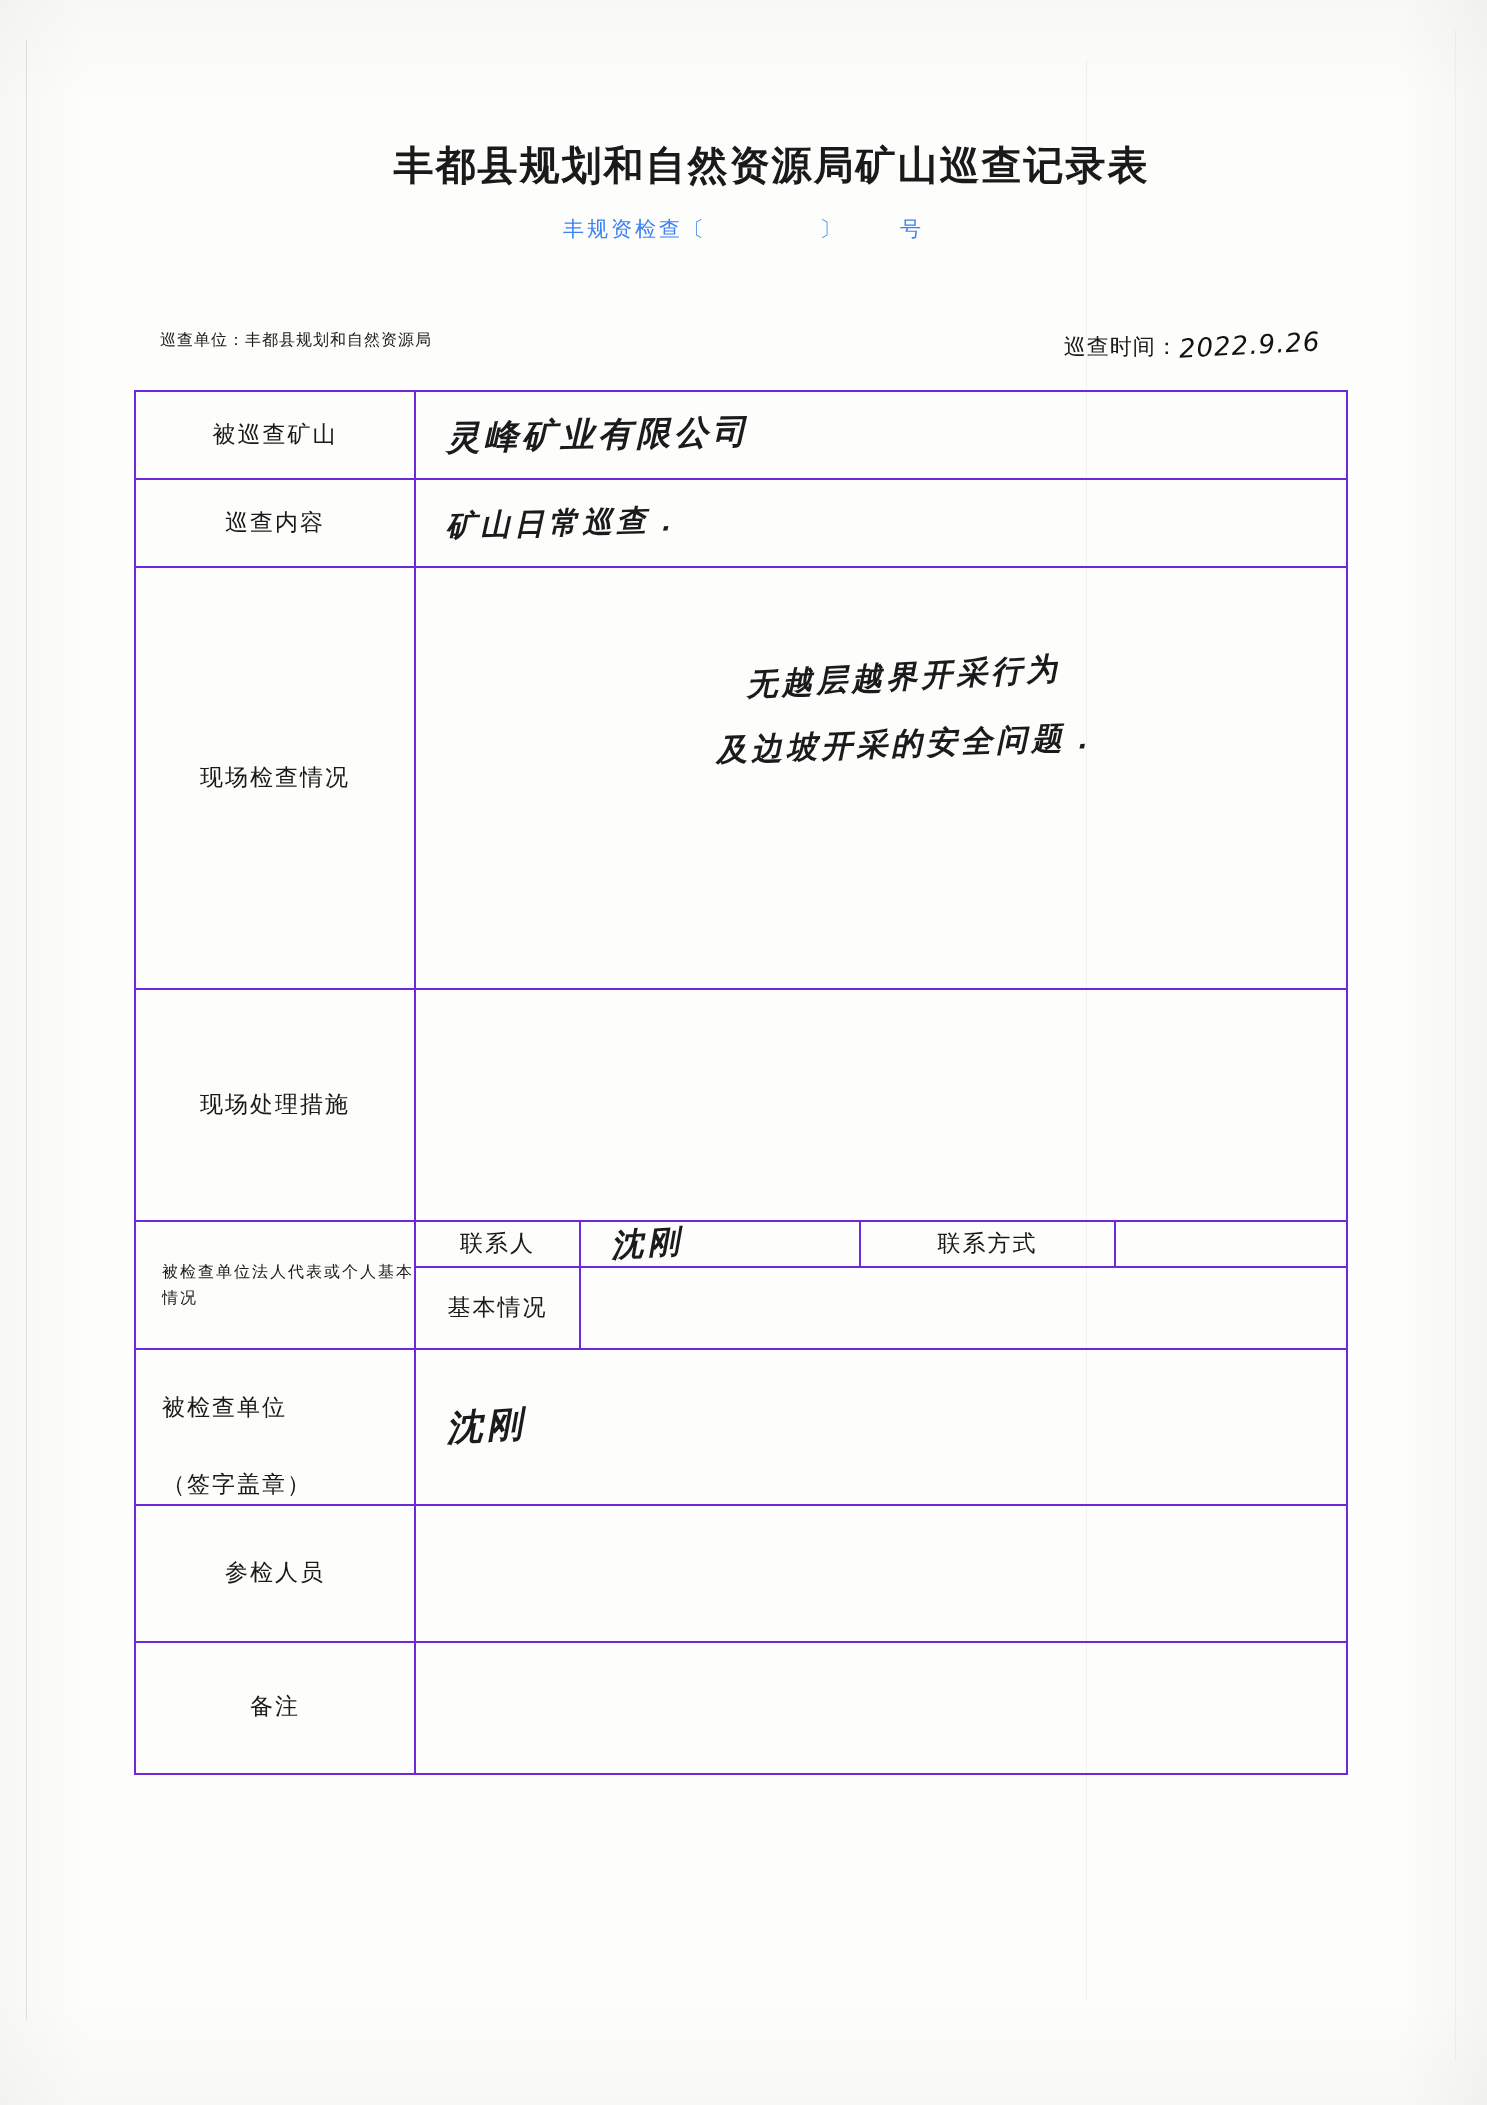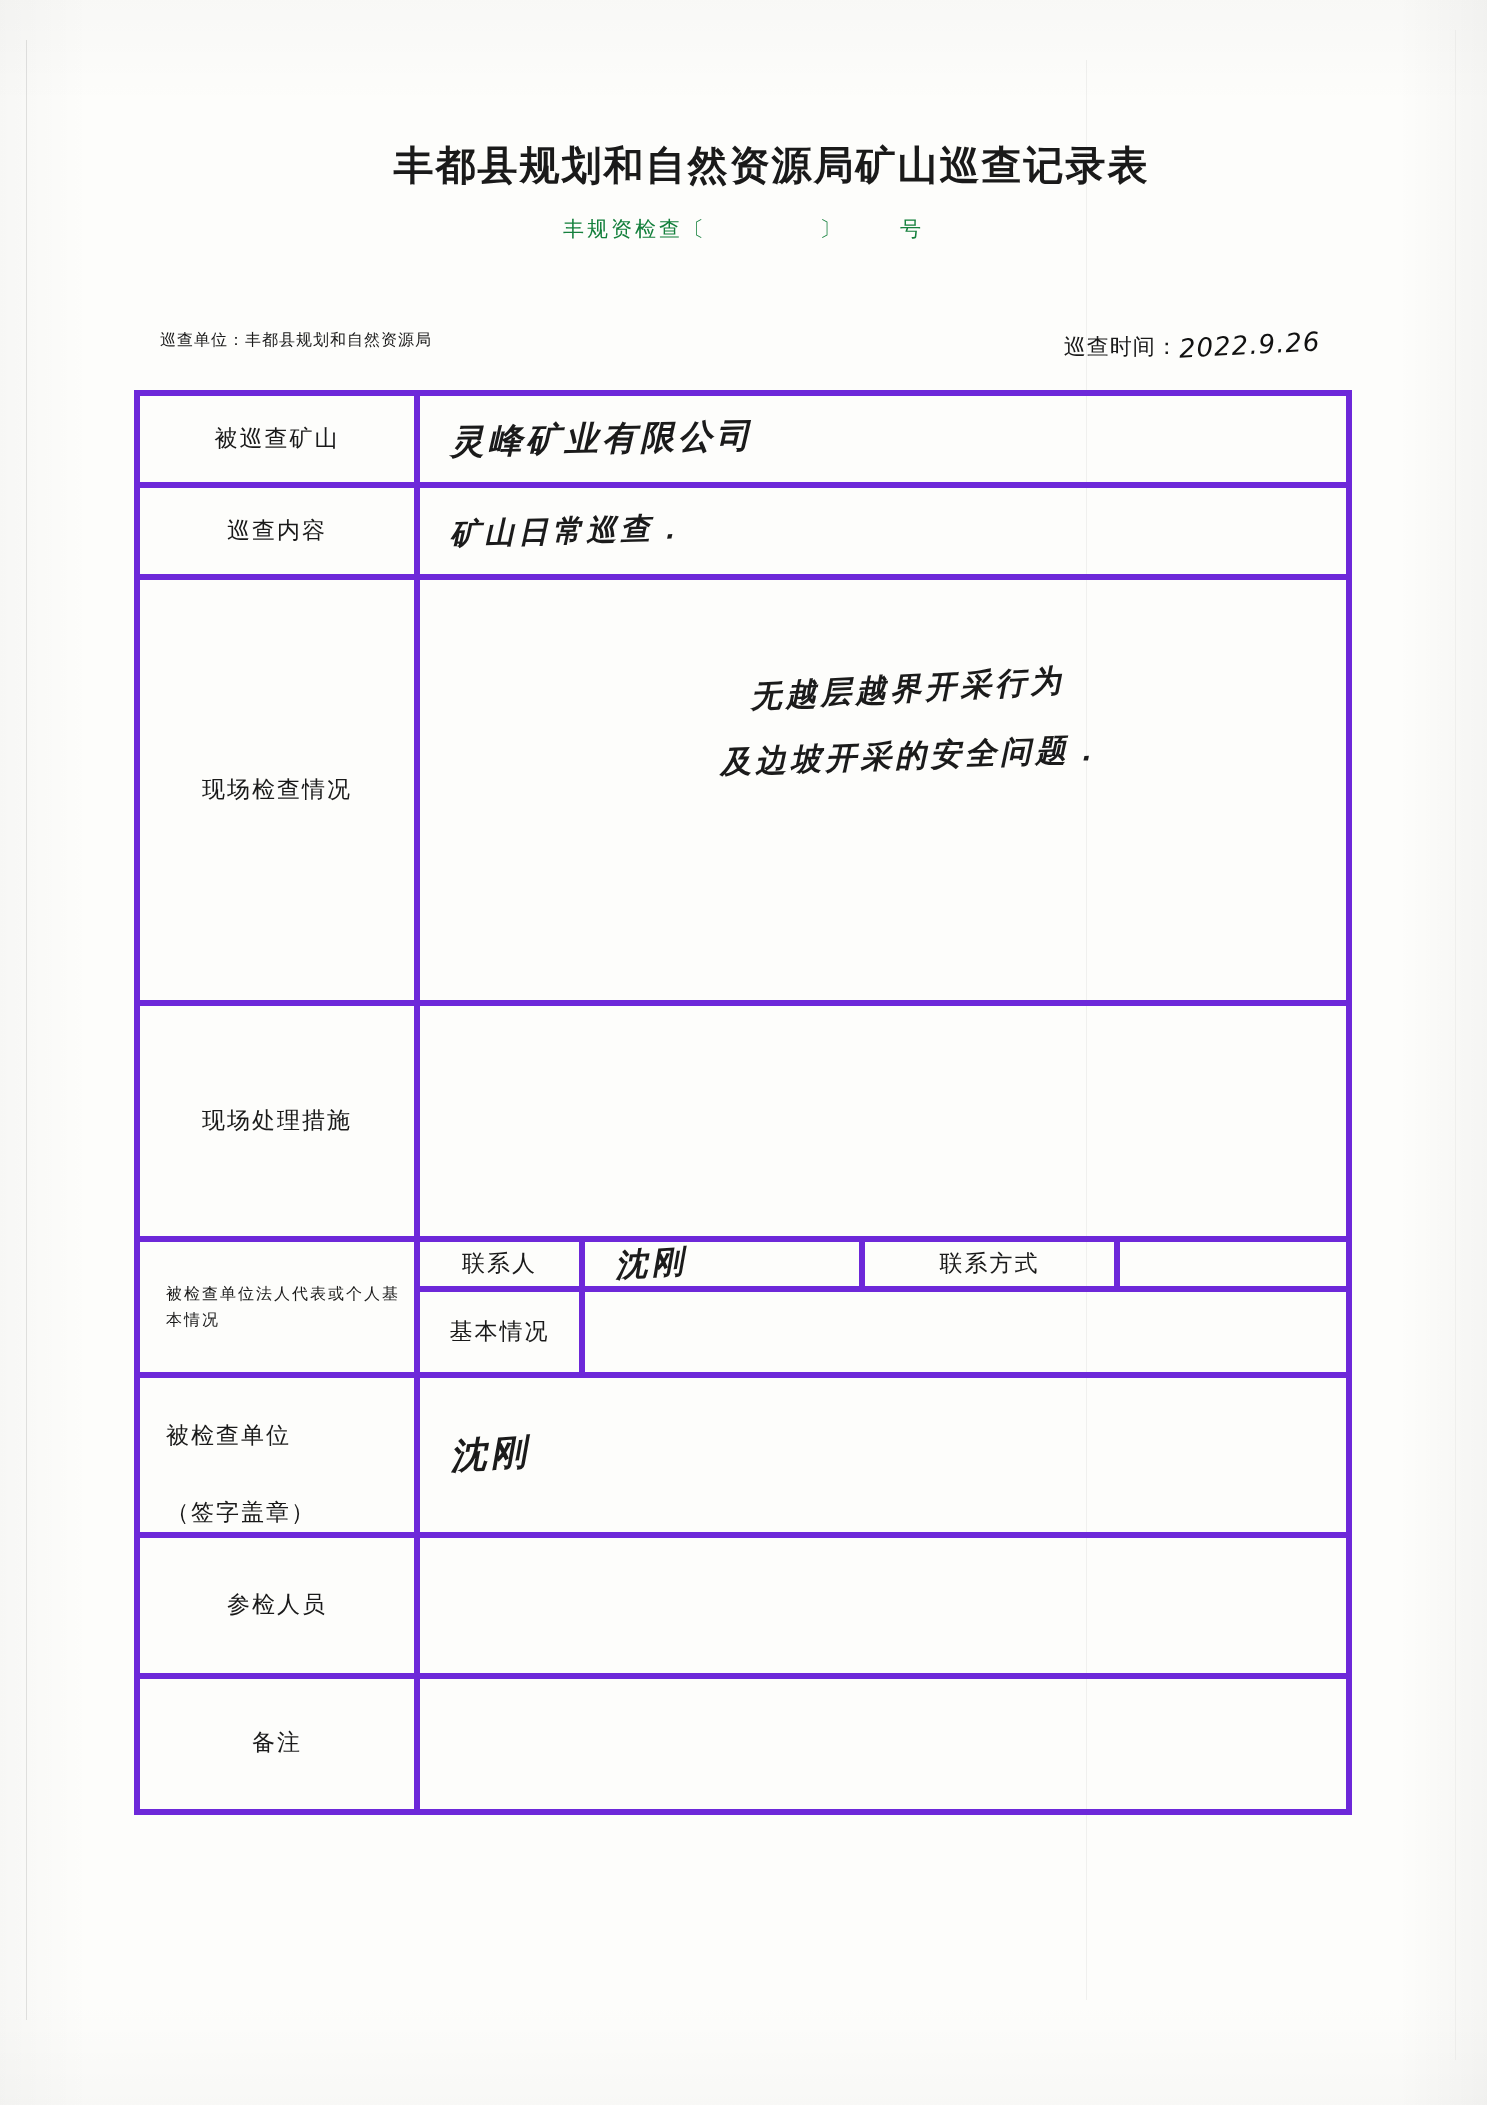--- a/index.html
+++ b/index.html
@@ -51,21 +51,21 @@
     margin-left: 28px;
   }
   .subtitle {
     position: absolute;
     top: 215px;
     left: 0;
     width: 1487px;
     text-align: center;
     font-size: 21px;
     letter-spacing: 3px;
-    color: #15803d;
+    color: #3b82f6;
   }
   .subtitle .gap {
     display: inline-block;
     width: 96px;
   }
 
   .meta-row {
     position: absolute;
     top: 330px;
     left: 160px;
@@ -102,21 +102,21 @@
   
   table.form {
     position: absolute;
     top: 390px;
     left: 134px;
     width: 1212px;
     border-collapse: collapse;
     table-layout: fixed;
   }
   table.form td {
-    border: 6px solid #6d28d9;
+    border: 2px solid #6d28d9;
     vertical-align: middle;
     font-size: 23px;
     letter-spacing: 2px;
     padding: 0;
   }
   .lbl {
     text-align: center;
     line-height: 1.5;
   }
   .lbl-left {

